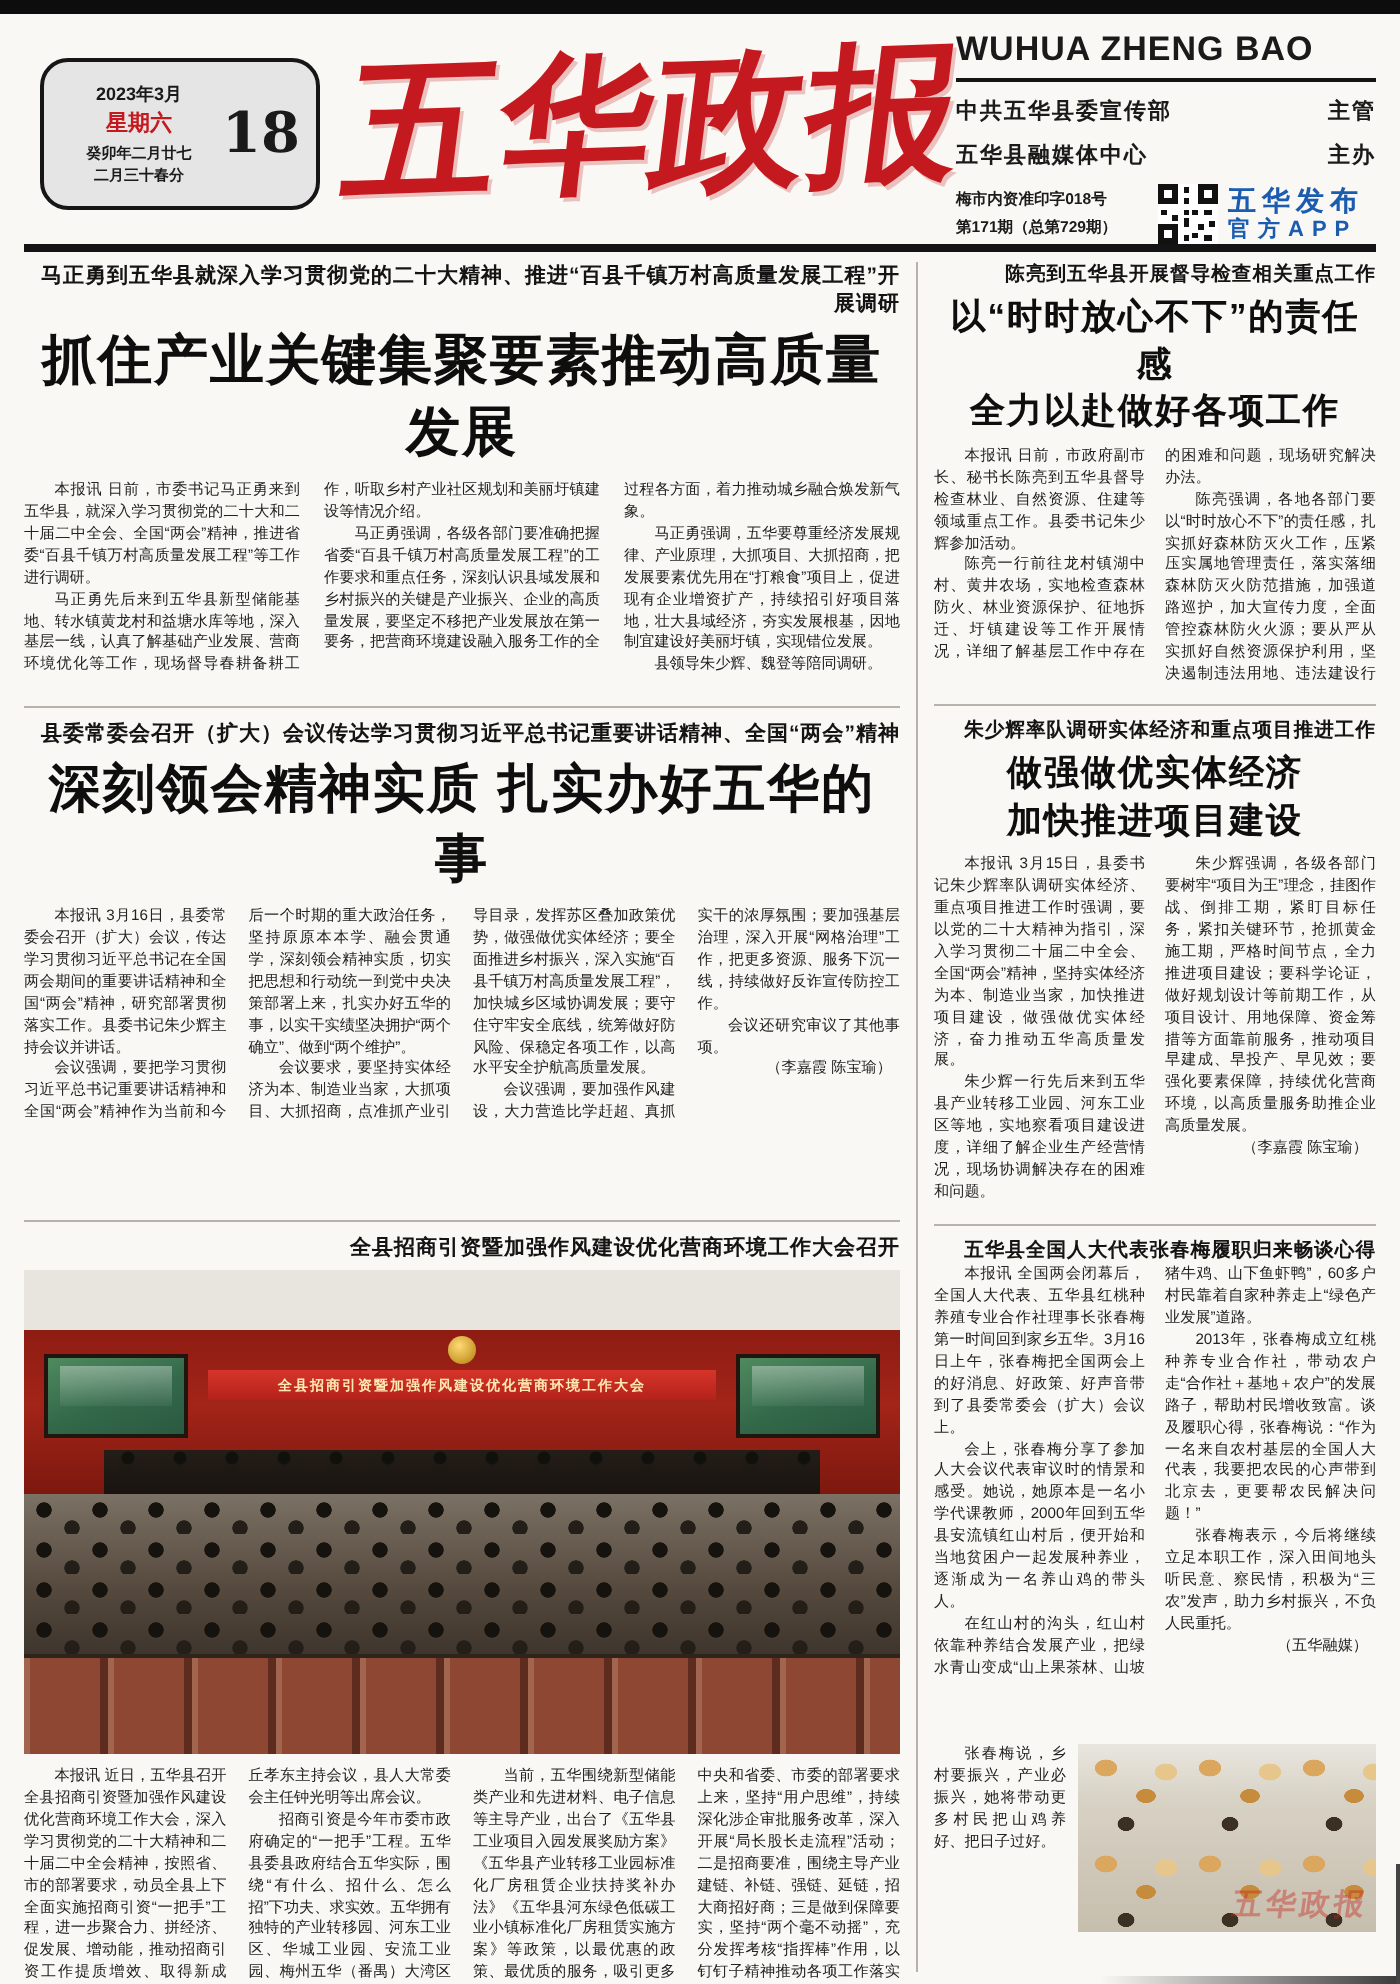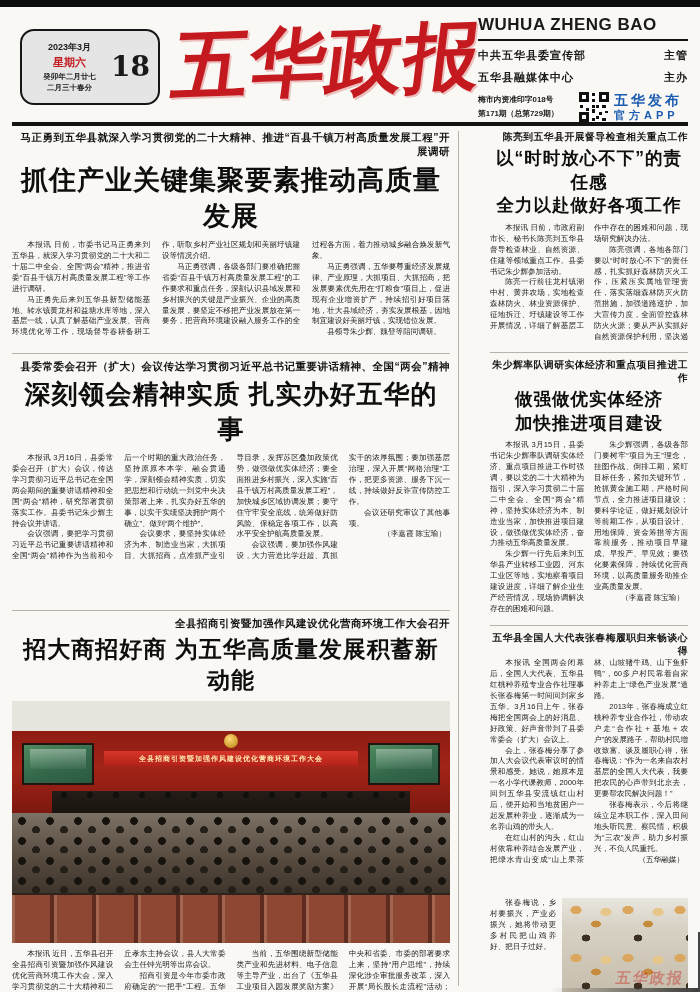--- a/index.html
+++ b/index.html
@@ -44,21 +44,21 @@
   .qr  { width:30px; height:30px; margin:0 5px; }
   .app { line-height:1.2; }
   .app-name { font-size:14px; font-weight:900; letter-spacing:3px; color:#1b5bb0; }
   .app-sub  { font-size:11px; font-weight:900; letter-spacing:4px; color:#1b5bb0; }
   .rule-thick { position:absolute; top:122px; left:12px; right:12px; height:4px; background:#141414; }
 
   
   .content { position:absolute; top:131px; left:12px; right:12px; bottom:6px; display:flex; }
   .col-left  { width:446px; padding-right:8px; }
   .vdiv      { width:1px; background:#b8b3aa; }
-  .col-right { flex:1; padding-left:8px;margin-left:23px; }
+  .col-right { flex:1; padding-left:8px; }
 
   .kicker   { font-size:10.5px; font-weight:600; text-align:right; letter-spacing:.5px; color:#141414; }
   .kicker.sm{ font-size:9.8px; }
   .headline { text-align:center; font-weight:900; letter-spacing:1px; color:#0e0e0e; }
   .h-a1 { font-size:27px; margin:3px 0 6px; }
   .h-a2 { font-size:26px; margin:3px 0 6px; }
   .h-a3 { font-size:23px; margin:3px 0 5px; }
   .h-r  { font-size:17.5px; line-height:1.35; margin:3px 0 5px; }
   .h-r3 { font-size:17px;  margin:4px 0 5px; }
 
@@ -233,21 +233,20 @@
           <p>会议要求，要坚持实体经济为本、制造业当家，大抓项目、大抓招商，点准抓产业引导目录，发挥苏区叠加政策优势，做强做优实体经济；要全面推进乡村振兴，深入实施“百县千镇万村高质量发展工程”，加快城乡区域协调发展；要守住守牢安全底线，统筹做好防风险、保稳定各项工作，以高水平安全护航高质量发展。</p>
           <p>会议强调，要加强作风建设，大力营造比学赶超、真抓实干的浓厚氛围；要加强基层治理，深入开展“网格治理”工作，把更多资源、服务下沉一线，持续做好反诈宣传防控工作。</p>
           <p>会议还研究审议了其他事项。</p>
           <p class="byline">（李嘉霞 陈宝瑜）</p>
         </div>
       </div>
       <div class="hdiv"></div>
 
       <div>
         <div class="kicker">全县招商引资暨加强作风建设优化营商环境工作大会召开</div>
-        <div class="headline h-a3">招大商招好商 为五华高质量发展积蓄新动能</div>
 
         <div class="photo-a3">
           <div class="ph-ceiling"></div>
           <div class="ph-stage">
             <div class="ph-emblem"></div>
             <div class="ph-screen left"></div>
             <div class="ph-screen right"></div>
             <div class="ph-banner">
               <span>全县招商引资暨加强作风建设优化营商环境工作大会</span>
             </div>

